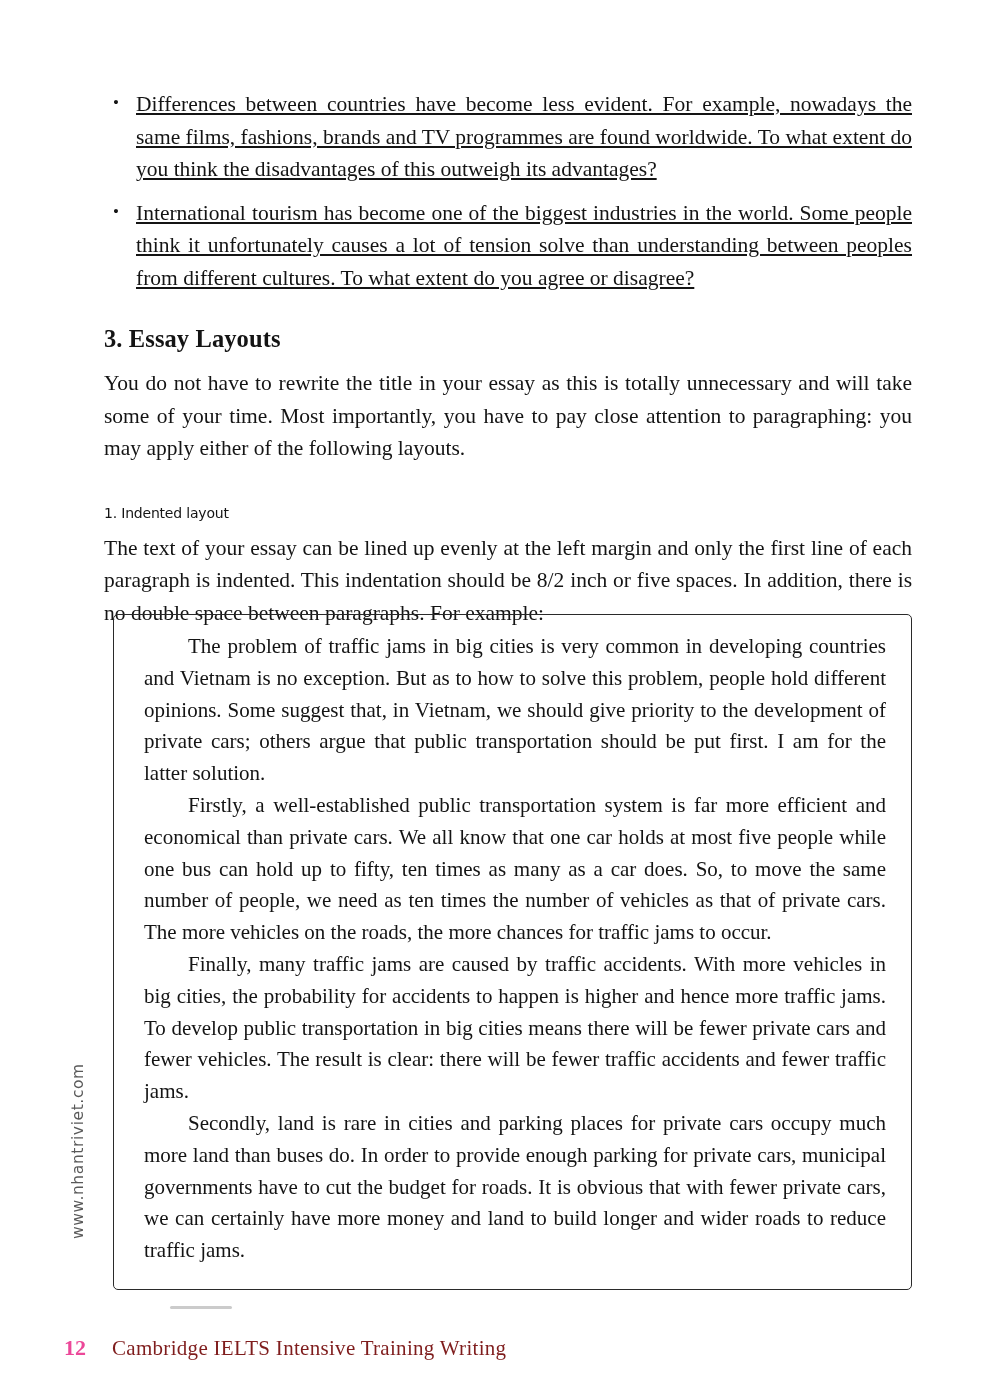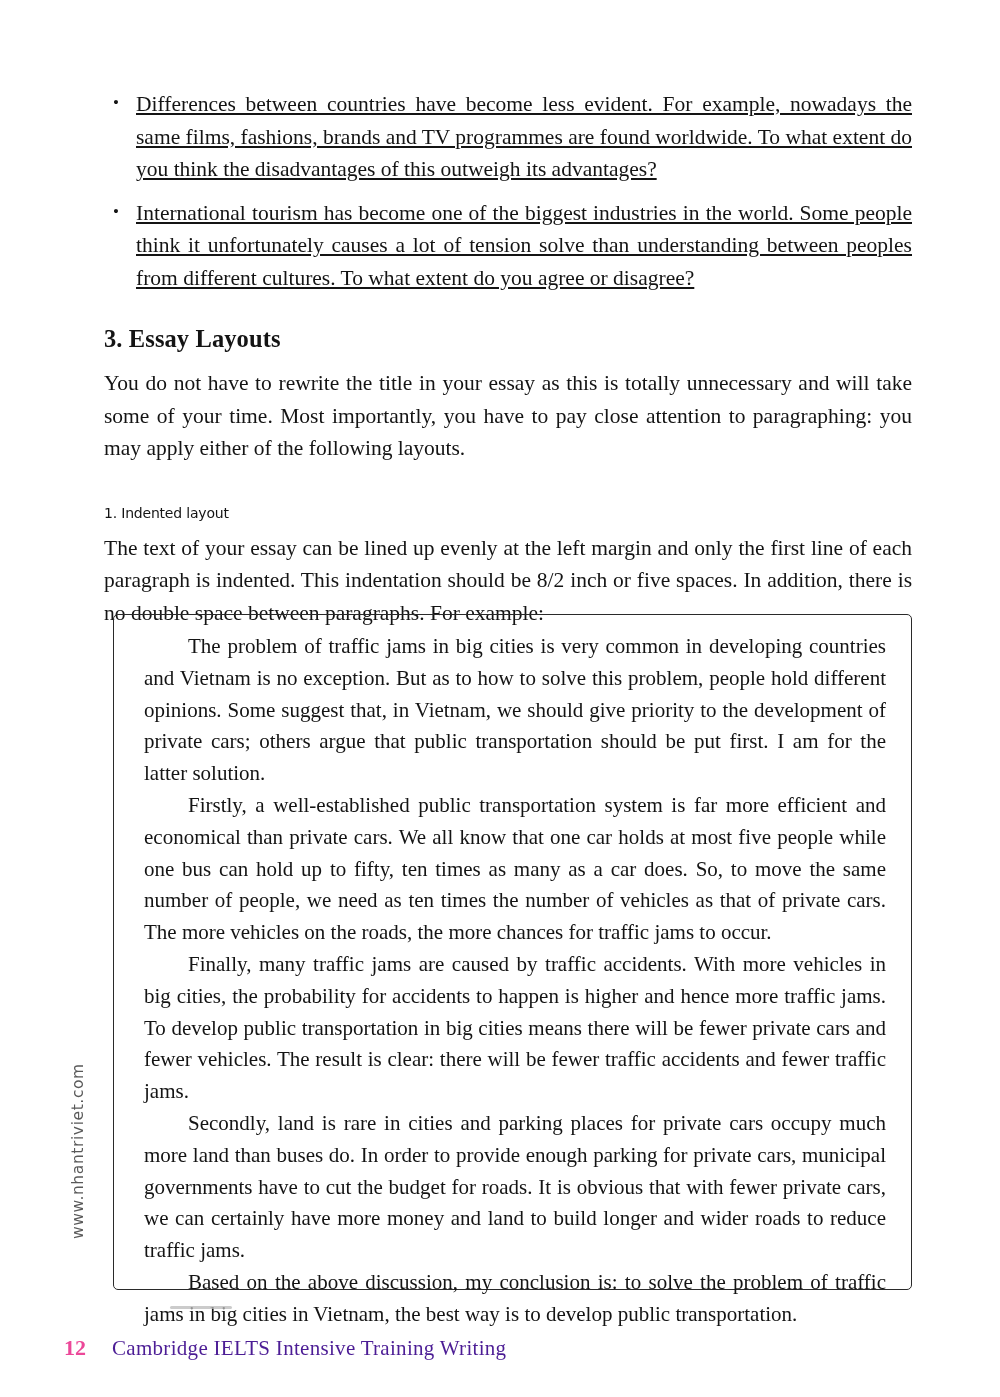--- a/index.html
+++ b/index.html
@@ -123,21 +123,21 @@
     align-items: baseline;
     gap: 26px;
   }
   .footer .page-number {
     font-size: 22px;
     font-weight: bold;
     color: #ec4899;
   }
   .footer .book-title {
     font-size: 21px;
-    color: #4c1d95;
+    color: #7f1d1d;
     letter-spacing: 0.3px;
   }
 
   
   .scan-artifact {
     position: absolute;
     left: 170px;
     top: 1306px;
     width: 62px;
     height: 3px;
@@ -168,21 +168,20 @@
 
     <p class="body-par">The text of your essay can be lined up evenly at the left margin and only the first line of each paragraph is indented. This indentation should be 8/2 inch or five spaces. In addition, there is no double space between paragraphs. For example:</p>
 
   </div>
 
   <div class="example-box">
     <p>The problem of traffic jams in big cities is very common in developing countries and Vietnam is no exception. But as to how to solve this problem, people hold different opinions. Some suggest that, in Vietnam, we should give priority to the development of private cars; others argue that public transportation should be put first. I am for the latter solution.</p>
     <p>Firstly, a well-established public transportation system is far more efficient and economical than private cars. We all know that one car holds at most five people while one bus can hold up to fifty, ten times as many as a car does. So, to move the same number of people, we need as ten times the number of vehicles as that of private cars. The more vehicles on the roads, the more chances for traffic jams to occur.</p>
     <p>Finally, many traffic jams are caused by traffic accidents. With more vehicles in big cities, the probability for accidents to happen is higher and hence more traffic jams. To develop public transportation in big cities means there will be fewer private cars and fewer vehicles. The result is clear: there will be fewer traffic accidents and fewer traffic jams.</p>
     <p>Secondly, land is rare in cities and parking places for private cars occupy much more land than buses do. In order to provide enough parking for private cars, municipal governments have to cut the budget for roads. It is obvious that with fewer private cars, we can certainly have more money and land to build longer and wider roads to reduce traffic jams.</p>
-    <p>Based on the above discussion, my conclusion is: to solve the problem of traffic jams in big cities in Vietnam, the best way is to develop public transportation.</p>
   </div>
 
   <div class="scan-artifact"></div>
 
   <div class="footer">
     <span class="page-number">12</span>
     <span class="book-title">Cambridge IELTS Intensive Training Writing</span>
   </div>
 
 </div>

